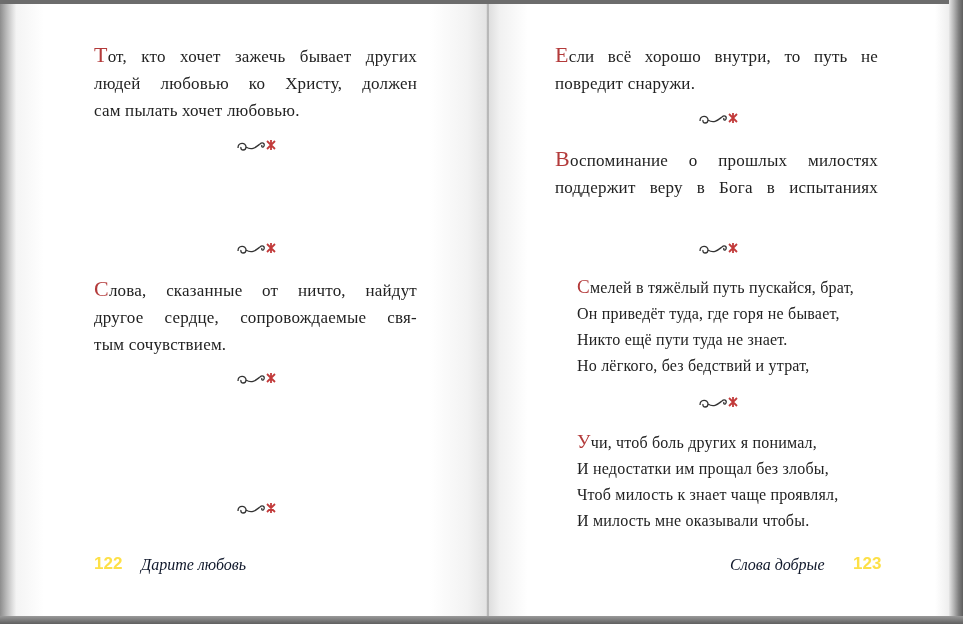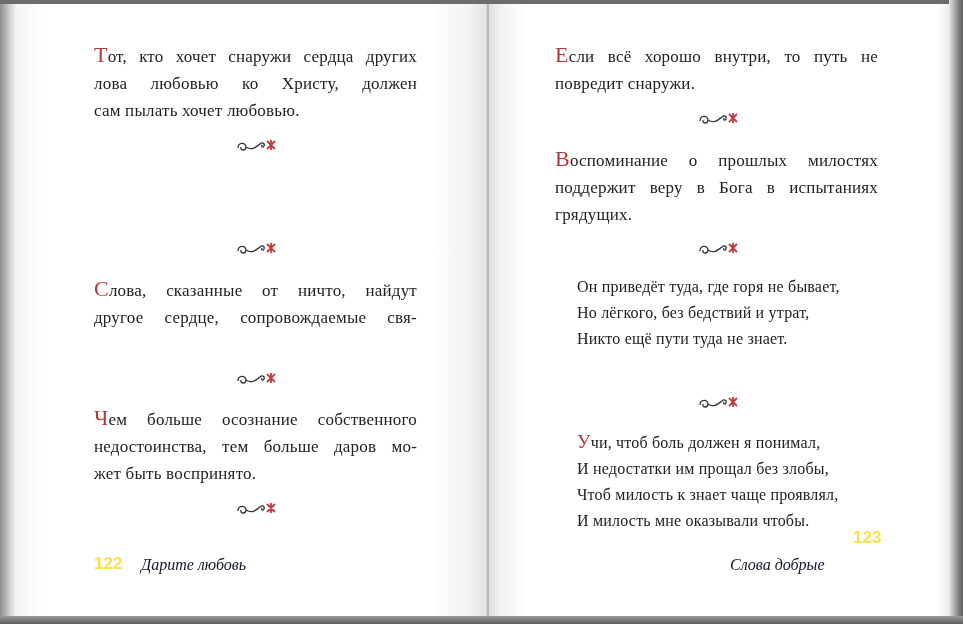--- a/index.html
+++ b/index.html
@@ -68,87 +68,83 @@
   <div class="edge-left"></div>
   <div class="edge-right"></div>
 
   <div class="page page-left"></div>
 
   <div class="page page-right"></div>
   <div class="spine-line"></div>
   <div class="bottom-bar"></div>
 
   <div class="text-block" style="left:94px; top:41px; width:323px;">
-    <span class="para-line justify"><span class="dropcap">Т</span><span>от, кто хочет снаружи сердца других</span></span>
-    <span class="para-line justify">лова любовью ко Христу, должен</span>
+    <span class="para-line justify"><span class="dropcap">Т</span><span>от, кто хочет зажечь бывает других</span></span>
+    <span class="para-line justify">людей любовью ко Христу, должен</span>
     <span class="para-line">сам пылать хочет любовью.</span>
   </div>
   <svg class="ornament" style="left:234px; top:137px;" viewBox="0 0 46 18">
     <path d="M4 11 C4 5, 12 5, 12 10 C12 14, 6 14, 7 10 M12 10 C18 14, 22 10, 26 7 C28 5, 31 6, 30 9 C29 11, 27 10, 28 8" fill="none" stroke="#333" stroke-width="1.3"></path>
     <path d="M33 4 L41 12 M41 4 L33 12 M37 3 L37 13" stroke="#c23a3a" stroke-width="1.8"></path>
   </svg>
 
   <svg class="ornament" style="left:234px; top:240px;" viewBox="0 0 46 18">
     <path d="M4 11 C4 5, 12 5, 12 10 C12 14, 6 14, 7 10 M12 10 C18 14, 22 10, 26 7 C28 5, 31 6, 30 9 C29 11, 27 10, 28 8" fill="none" stroke="#333" stroke-width="1.3"></path>
     <path d="M33 4 L41 12 M41 4 L33 12 M37 3 L37 13" stroke="#c23a3a" stroke-width="1.8"></path>
   </svg>
 
   <div class="text-block" style="left:94px; top:275px; width:323px;">
     <span class="para-line justify"><span class="dropcap">С</span><span>лова, сказанные от ничто, найдут</span></span>
     <span class="para-line justify">другое сердце, сопровождаемые свя-</span>
+    <span class="para-line">тым сочувствием.</span>
   </div>
   <svg class="ornament" style="left:234px; top:370px;" viewBox="0 0 46 18">
     <path d="M4 11 C4 5, 12 5, 12 10 C12 14, 6 14, 7 10 M12 10 C18 14, 22 10, 26 7 C28 5, 31 6, 30 9 C29 11, 27 10, 28 8" fill="none" stroke="#333" stroke-width="1.3"></path>
     <path d="M33 4 L41 12 M41 4 L33 12 M37 3 L37 13" stroke="#c23a3a" stroke-width="1.8"></path>
   </svg>
 
-  <div class="text-block" style="left:94px; top:404px; width:323px;">
-    <span class="para-line justify"><span class="dropcap">Ч</span><span>ем больше осознание собственного</span></span>
-    <span class="para-line justify">недостоинства, тем больше даров мо-</span>
-    <span class="para-line">жет быть воспринято.</span>
-  </div>
   <svg class="ornament" style="left:234px; top:500px;" viewBox="0 0 46 18">
     <path d="M4 11 C4 5, 12 5, 12 10 C12 14, 6 14, 7 10 M12 10 C18 14, 22 10, 26 7 C28 5, 31 6, 30 9 C29 11, 27 10, 28 8" fill="none" stroke="#333" stroke-width="1.3"></path>
     <path d="M33 4 L41 12 M41 4 L33 12 M37 3 L37 13" stroke="#c23a3a" stroke-width="1.8"></path>
   </svg>
 
   <div class="footer-num" style="left:94px; top:554px;">122</div>
   <div class="footer-title" style="left:141px; top:556px;">Дарите любовь</div>
 
   <div class="text-block" style="left:555px; top:41px; width:323px;">
     <span class="para-line justify"><span class="dropcap">Е</span><span>сли всё хорошо внутри, то путь не</span></span>
     <span class="para-line">повредит снаружи.</span>
   </div>
   <svg class="ornament" style="left:696px; top:110px;" viewBox="0 0 46 18">
     <path d="M4 11 C4 5, 12 5, 12 10 C12 14, 6 14, 7 10 M12 10 C18 14, 22 10, 26 7 C28 5, 31 6, 30 9 C29 11, 27 10, 28 8" fill="none" stroke="#333" stroke-width="1.3"></path>
     <path d="M33 4 L41 12 M41 4 L33 12 M37 3 L37 13" stroke="#c23a3a" stroke-width="1.8"></path>
   </svg>
 
   <div class="text-block" style="left:555px; top:145px; width:323px;">
     <span class="para-line justify"><span class="dropcap">В</span><span>оспоминание о прошлых милостях</span></span>
     <span class="para-line justify">поддержит веру в Бога в испытаниях</span>
-    <span class="para-line">грядущих.</span>
   </div>
   <svg class="ornament" style="left:696px; top:240px;" viewBox="0 0 46 18">
     <path d="M4 11 C4 5, 12 5, 12 10 C12 14, 6 14, 7 10 M12 10 C18 14, 22 10, 26 7 C28 5, 31 6, 30 9 C29 11, 27 10, 28 8" fill="none" stroke="#333" stroke-width="1.3"></path>
     <path d="M33 4 L41 12 M41 4 L33 12 M37 3 L37 13" stroke="#c23a3a" stroke-width="1.8"></path>
   </svg>
 
   <div class="text-block" style="left:577px; top:274px; width:320px; font-size:16px; line-height:26px;">
+    <span class="para-line"><span class="dropcap" style="font-size:19px;">С</span><span>мелей в тяжёлый путь пускайся, брат,</span></span>
     <span class="para-line">Он приведёт туда, где горя не бывает,</span>
+    <span class="para-line">Никто ещё пути туда не знает.</span>
     <span class="para-line">Но лёгкого, без бедствий и утрат,</span>
-    <span class="para-line">Никто ещё пути туда не знает.</span>
   </div>
   <svg class="ornament" style="left:696px; top:394px;" viewBox="0 0 46 18">
     <path d="M4 11 C4 5, 12 5, 12 10 C12 14, 6 14, 7 10 M12 10 C18 14, 22 10, 26 7 C28 5, 31 6, 30 9 C29 11, 27 10, 28 8" fill="none" stroke="#333" stroke-width="1.3"></path>
     <path d="M33 4 L41 12 M41 4 L33 12 M37 3 L37 13" stroke="#c23a3a" stroke-width="1.8"></path>
   </svg>
 
   <div class="text-block" style="left:577px; top:429px; width:320px; font-size:16px; line-height:26px;">
-    <span class="para-line"><span class="dropcap" style="font-size:19px;">У</span><span>чи, чтоб боль должен я понимал,</span></span>
+    <span class="para-line"><span class="dropcap" style="font-size:19px;">У</span><span>чи, чтоб боль других я понимал,</span></span>
     <span class="para-line">И недостатки им прощал без злобы,</span>
     <span class="para-line">Чтоб милость к знает чаще проявлял,</span>
     <span class="para-line">И милость мне оказывали чтобы.</span>
   </div>
 
   <div class="footer-title" style="left:730px; top:556px;">Слова добрые</div>
-  <div class="footer-num" style="left:853px; top:528px;">123</div>
+  <div class="footer-num" style="left:853px; top:554px;">123</div>
 </div>
 
 </body></html>

